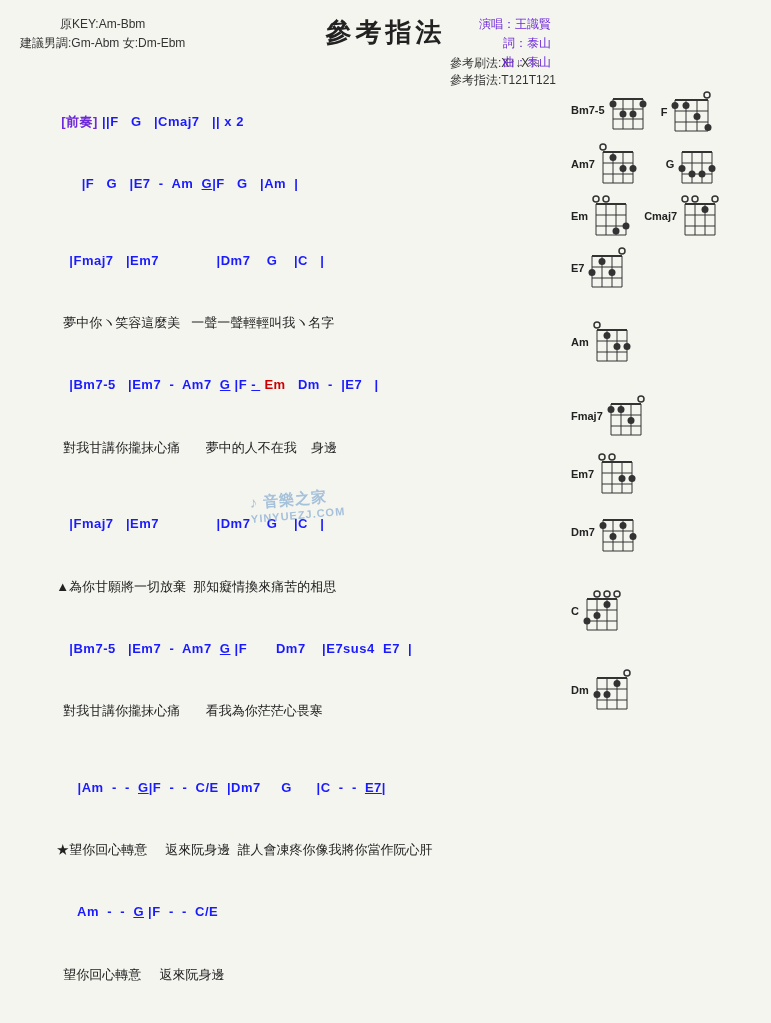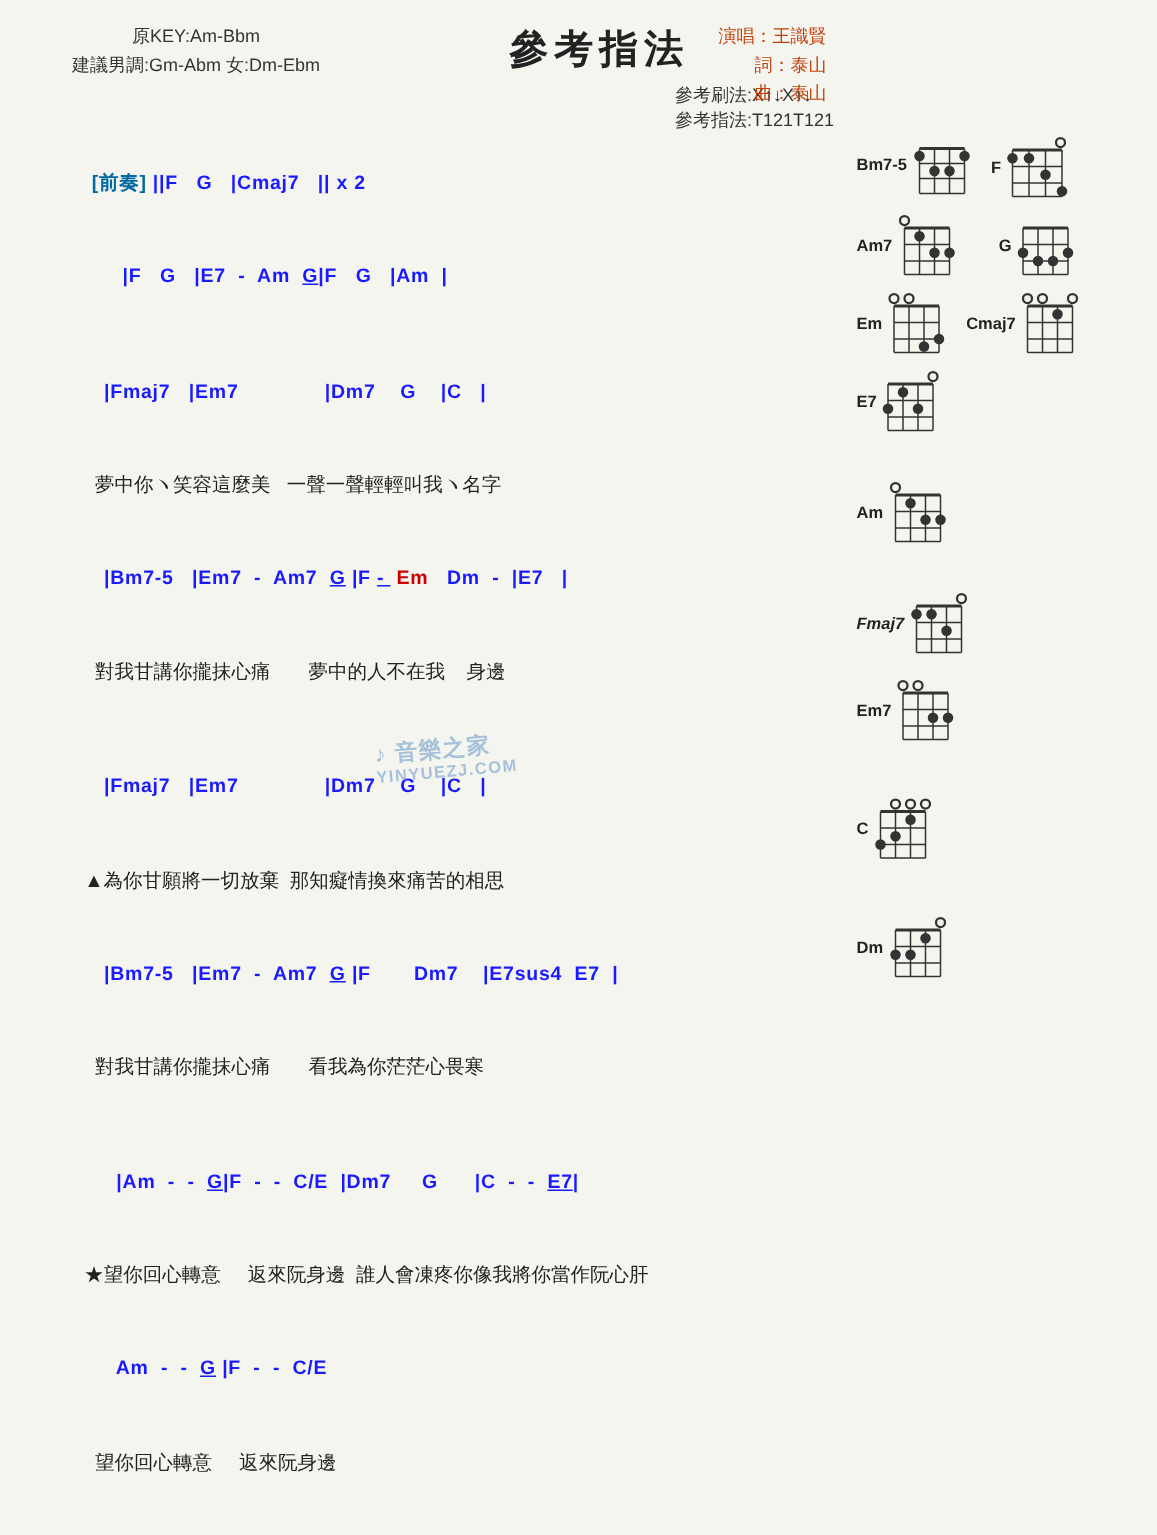--- a/index.html
+++ b/index.html
@@ -15,42 +15,41 @@
       width: 771px;
       min-height: 1023px;
       background: #f5f5f0;
       padding: 15px 20px 20px 20px;
       position: relative;
     }
     .title-area {
       text-align: center;
       margin-bottom: 5px;
       position: relative;
-      margin-left: 28px;
     }
     .song-title {
       font-size: 26px;
       font-weight: bold;
       color: #222;
       letter-spacing: 4px;
     }
     .key-info {
       position: absolute;
       left: 0;
       top: 0;
       font-size: 12px;
       color: #333;
       line-height: 1.6;
     }
     .performer-info {
       position: absolute;
       right: 200px;
       top: 0;
       font-size: 12px;
-      color: #c2410c;
+      color: #6d28d9;
       line-height: 1.6;
       text-align: right;
     }
     .main-content {
       display: flex;
       gap: 0;
     }
     .music-content {
       flex: 1;
       font-size: 13px;
@@ -68,21 +67,21 @@
     .chord-line {
       font-family: 'Arial', monospace;
       font-size: 13px;
       color: #1a1aff;
       font-weight: bold;
       letter-spacing: 0.5px;
       white-space: pre;
       line-height: 1.6;
     }
     .chord-line .section-label {
-      color: #0369a1;
+      color: #6d28d9;
       font-weight: bold;
     }
     .lyric-line {
       font-size: 13px;
       color: #222;
       white-space: pre;
       line-height: 1.6;
     }
     .watermark {
       position: absolute;
@@ -370,21 +369,21 @@
             <line x1="8" y1="20" x2="38" y2="20" stroke="#333" stroke-width="1"></line>
             <line x1="8" y1="31" x2="38" y2="31" stroke="#333" stroke-width="1"></line>
             <line x1="8" y1="40" x2="38" y2="40" stroke="#333" stroke-width="1"></line>
             <circle cx="18" cy="14.5" r="3.5" fill="#333"></circle>
             <circle cx="28" cy="25.5" r="3.5" fill="#333"></circle>
             <circle cx="38" cy="25.5" r="3.5" fill="#333"></circle>
           </svg>
         </div>
       </div>
 
-      <div class="diagram-row" style="margin-top:30px;font-style:italic;">
+      <div class="diagram-row" style="margin-top:30px;">
         <div class="diagram-item">
           <div class="diagram-label">Fmaj7</div>
           <svg width="44" height="44">
             <circle cx="38" cy="4" r="3" fill="none" stroke="#333" stroke-width="1.5"></circle>
             <line x1="8" y1="9" x2="38" y2="9" stroke="#333" stroke-width="2"></line>
             <line x1="8" y1="9" x2="8" y2="40" stroke="#333" stroke-width="1"></line>
             <line x1="18" y1="9" x2="18" y2="40" stroke="#333" stroke-width="1"></line>
             <line x1="28" y1="9" x2="28" y2="40" stroke="#333" stroke-width="1"></line>
             <line x1="38" y1="9" x2="38" y2="40" stroke="#333" stroke-width="1"></line>
             <line x1="8" y1="20" x2="38" y2="20" stroke="#333" stroke-width="1"></line>
@@ -410,20 +409,39 @@
             <line x1="38" y1="9" x2="38" y2="40" stroke="#333" stroke-width="1"></line>
             <line x1="8" y1="20" x2="38" y2="20" stroke="#333" stroke-width="1"></line>
             <line x1="8" y1="31" x2="38" y2="31" stroke="#333" stroke-width="1"></line>
             <line x1="8" y1="40" x2="38" y2="40" stroke="#333" stroke-width="1"></line>
             <circle cx="28" cy="25.5" r="3.5" fill="#333"></circle>
             <circle cx="38" cy="25.5" r="3.5" fill="#333"></circle>
           </svg>
         </div>
       </div>
 
+      <div class="diagram-row" style="margin-top:14px;">
+        <div class="diagram-item">
+          <div class="diagram-label">Dm7</div>
+          <svg width="44" height="44">
+            <line x1="8" y1="9" x2="38" y2="9" stroke="#333" stroke-width="2"></line>
+            <line x1="8" y1="9" x2="8" y2="40" stroke="#333" stroke-width="1"></line>
+            <line x1="18" y1="9" x2="18" y2="40" stroke="#333" stroke-width="1"></line>
+            <line x1="28" y1="9" x2="28" y2="40" stroke="#333" stroke-width="1"></line>
+            <line x1="38" y1="9" x2="38" y2="40" stroke="#333" stroke-width="1"></line>
+            <line x1="8" y1="20" x2="38" y2="20" stroke="#333" stroke-width="1"></line>
+            <line x1="8" y1="31" x2="38" y2="31" stroke="#333" stroke-width="1"></line>
+            <line x1="8" y1="40" x2="38" y2="40" stroke="#333" stroke-width="1"></line>
+            <circle cx="8" cy="14.5" r="3.5" fill="#333"></circle>
+            <circle cx="18" cy="25.5" r="3.5" fill="#333"></circle>
+            <circle cx="28" cy="14.5" r="3.5" fill="#333"></circle>
+            <circle cx="38" cy="25.5" r="3.5" fill="#333"></circle>
+          </svg>
+        </div>
+      </div>
 
       <div class="diagram-row" style="margin-top:35px;">
         <div class="diagram-item">
           <div class="diagram-label">C</div>
           <svg width="44" height="44">
             <circle cx="38" cy="4" r="3" fill="none" stroke="#333" stroke-width="1.5"></circle>
             <circle cx="28" cy="4" r="3" fill="none" stroke="#333" stroke-width="1.5"></circle>
             <circle cx="18" cy="4" r="3" fill="none" stroke="#333" stroke-width="1.5"></circle>
             <line x1="8" y1="9" x2="38" y2="9" stroke="#333" stroke-width="2"></line>
             <line x1="8" y1="9" x2="8" y2="40" stroke="#333" stroke-width="1"></line>

